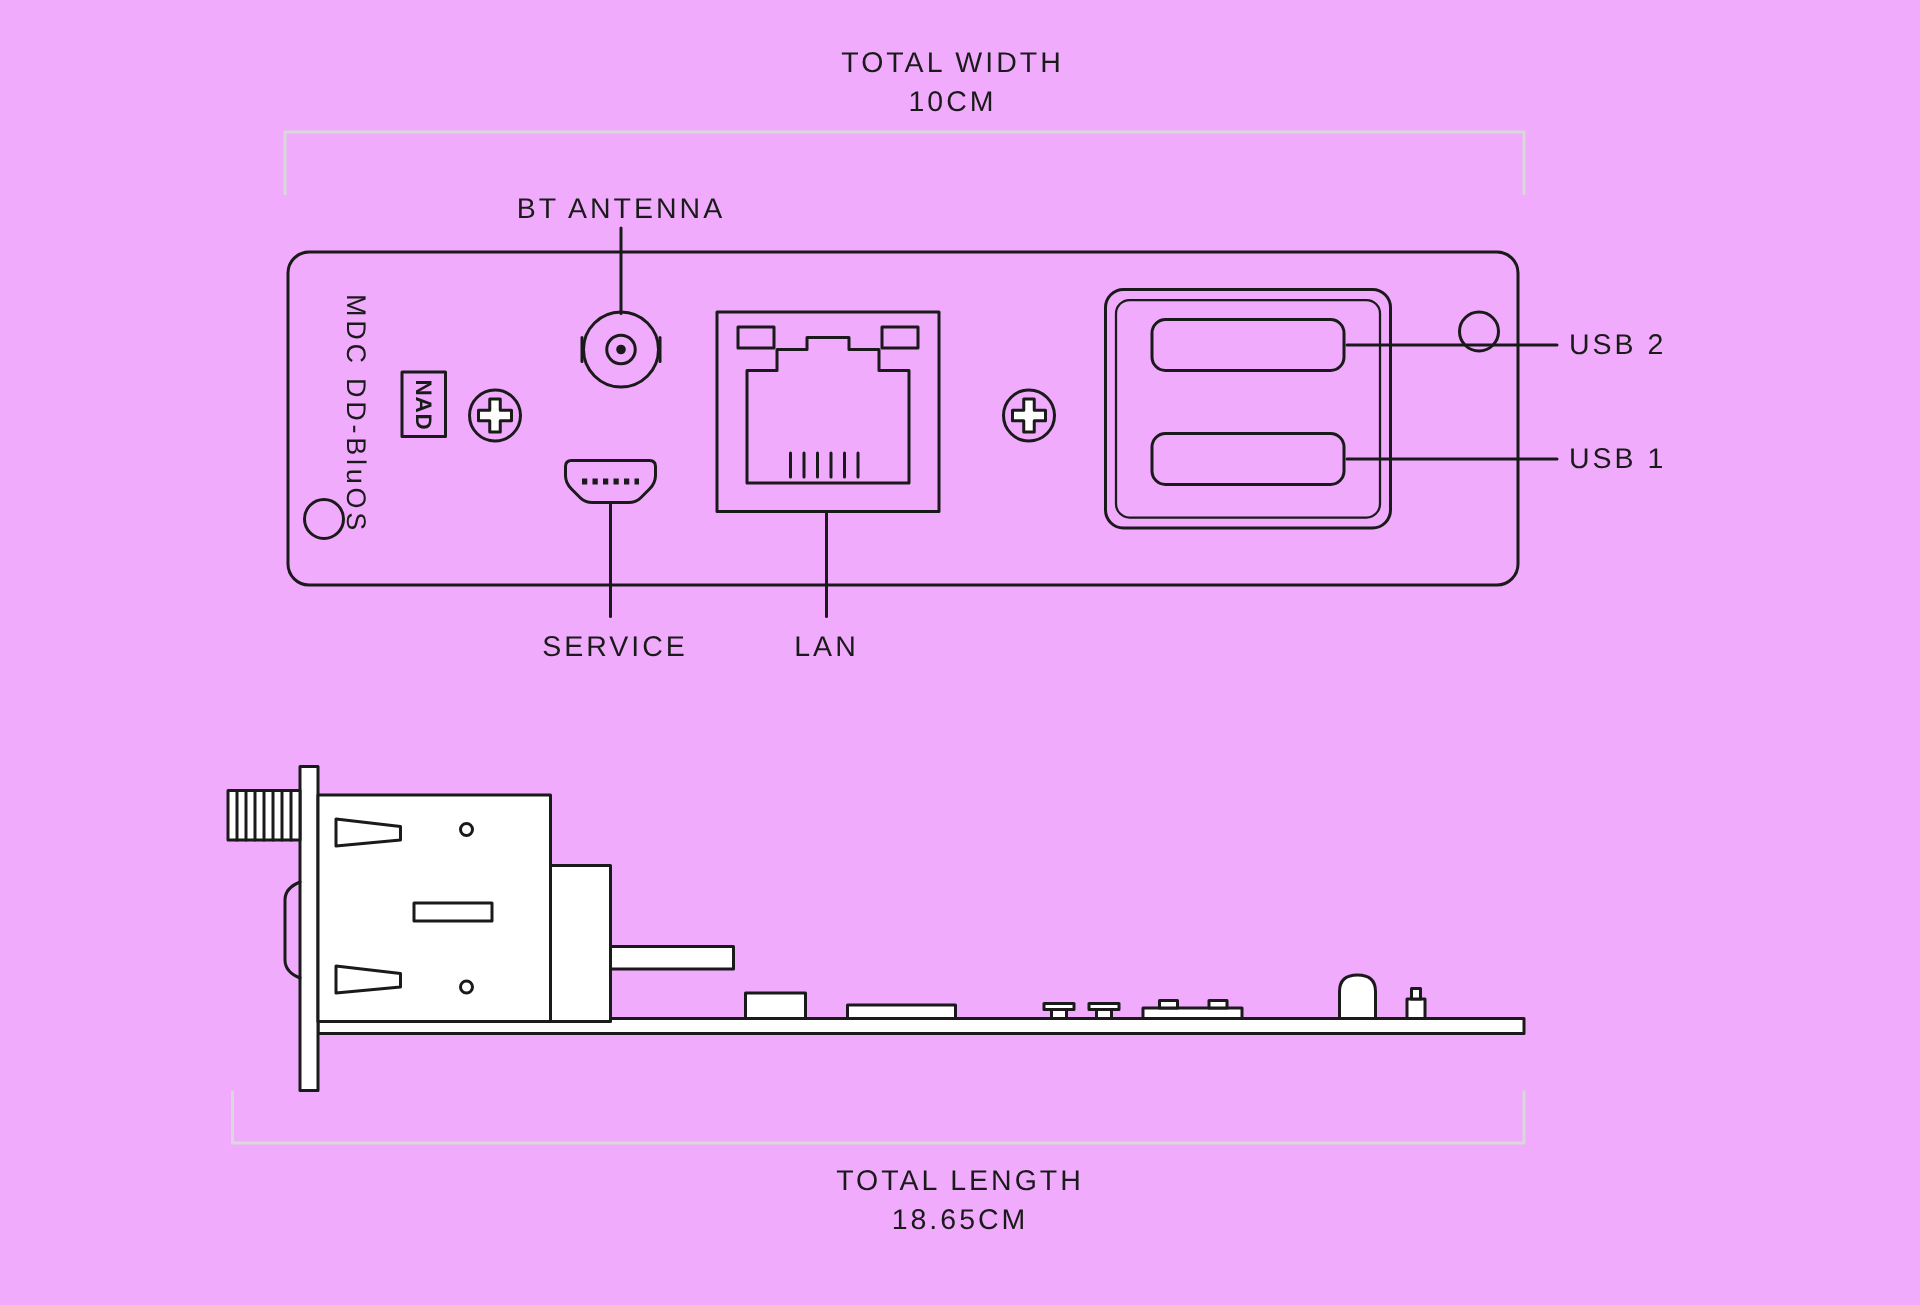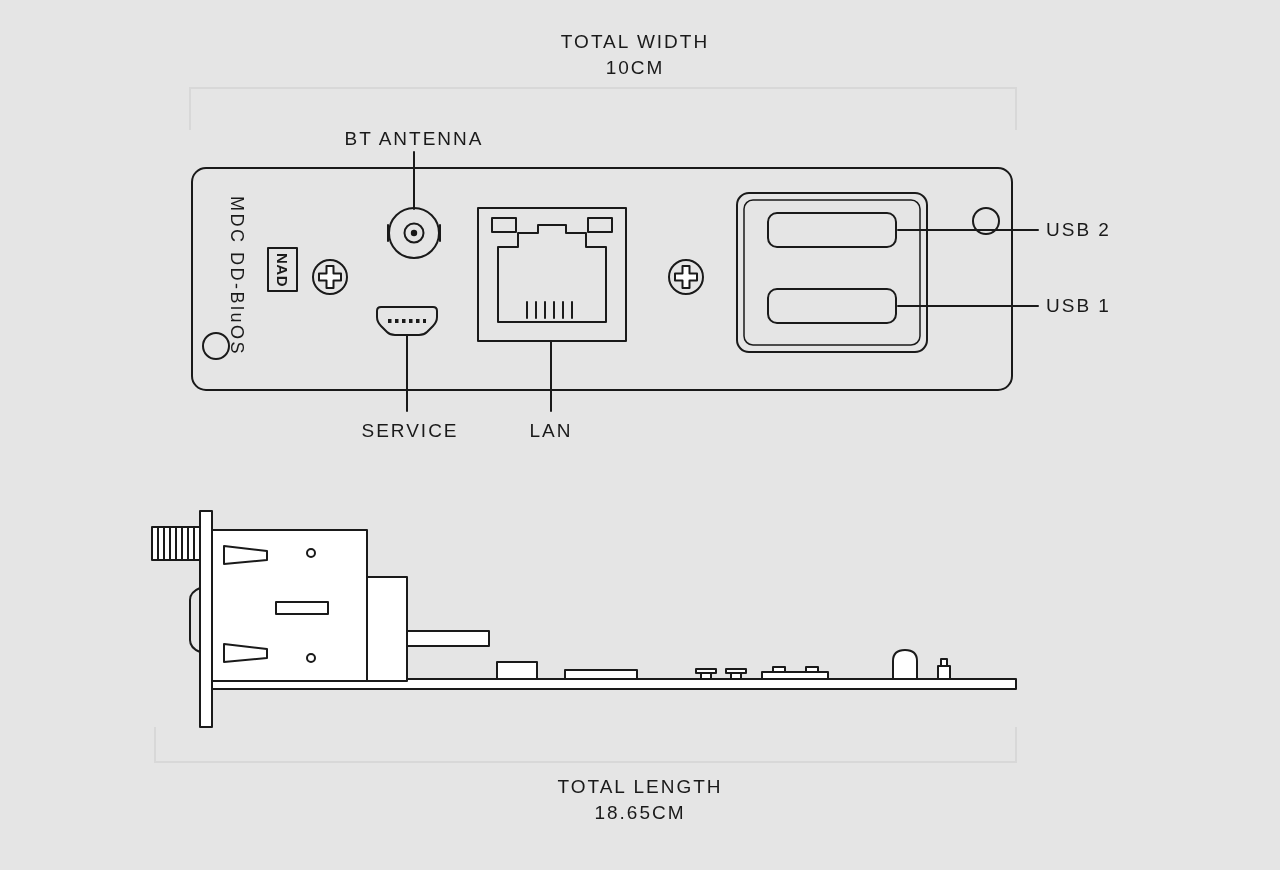--- a/index.html
+++ b/index.html
@@ -1,20 +1,20 @@
 <!DOCTYPE html>
 <html><head>
 <meta charset="utf-8">
 <style>
   html, body { margin: 0; padding: 0; background: #ffffff; }
   .stage {
     position: relative;
     width: 1280px;
     height: 870px;
-    background: #e5e5e5;
+    background: #f0abfc;
     overflow: hidden;
   }
   svg text {
     font-family: "Liberation Sans", sans-serif;
     fill: #1a1a1a;
   }
   .dim-label, .port-label {
     font-size: 19px;
     letter-spacing: 2px;
   }

